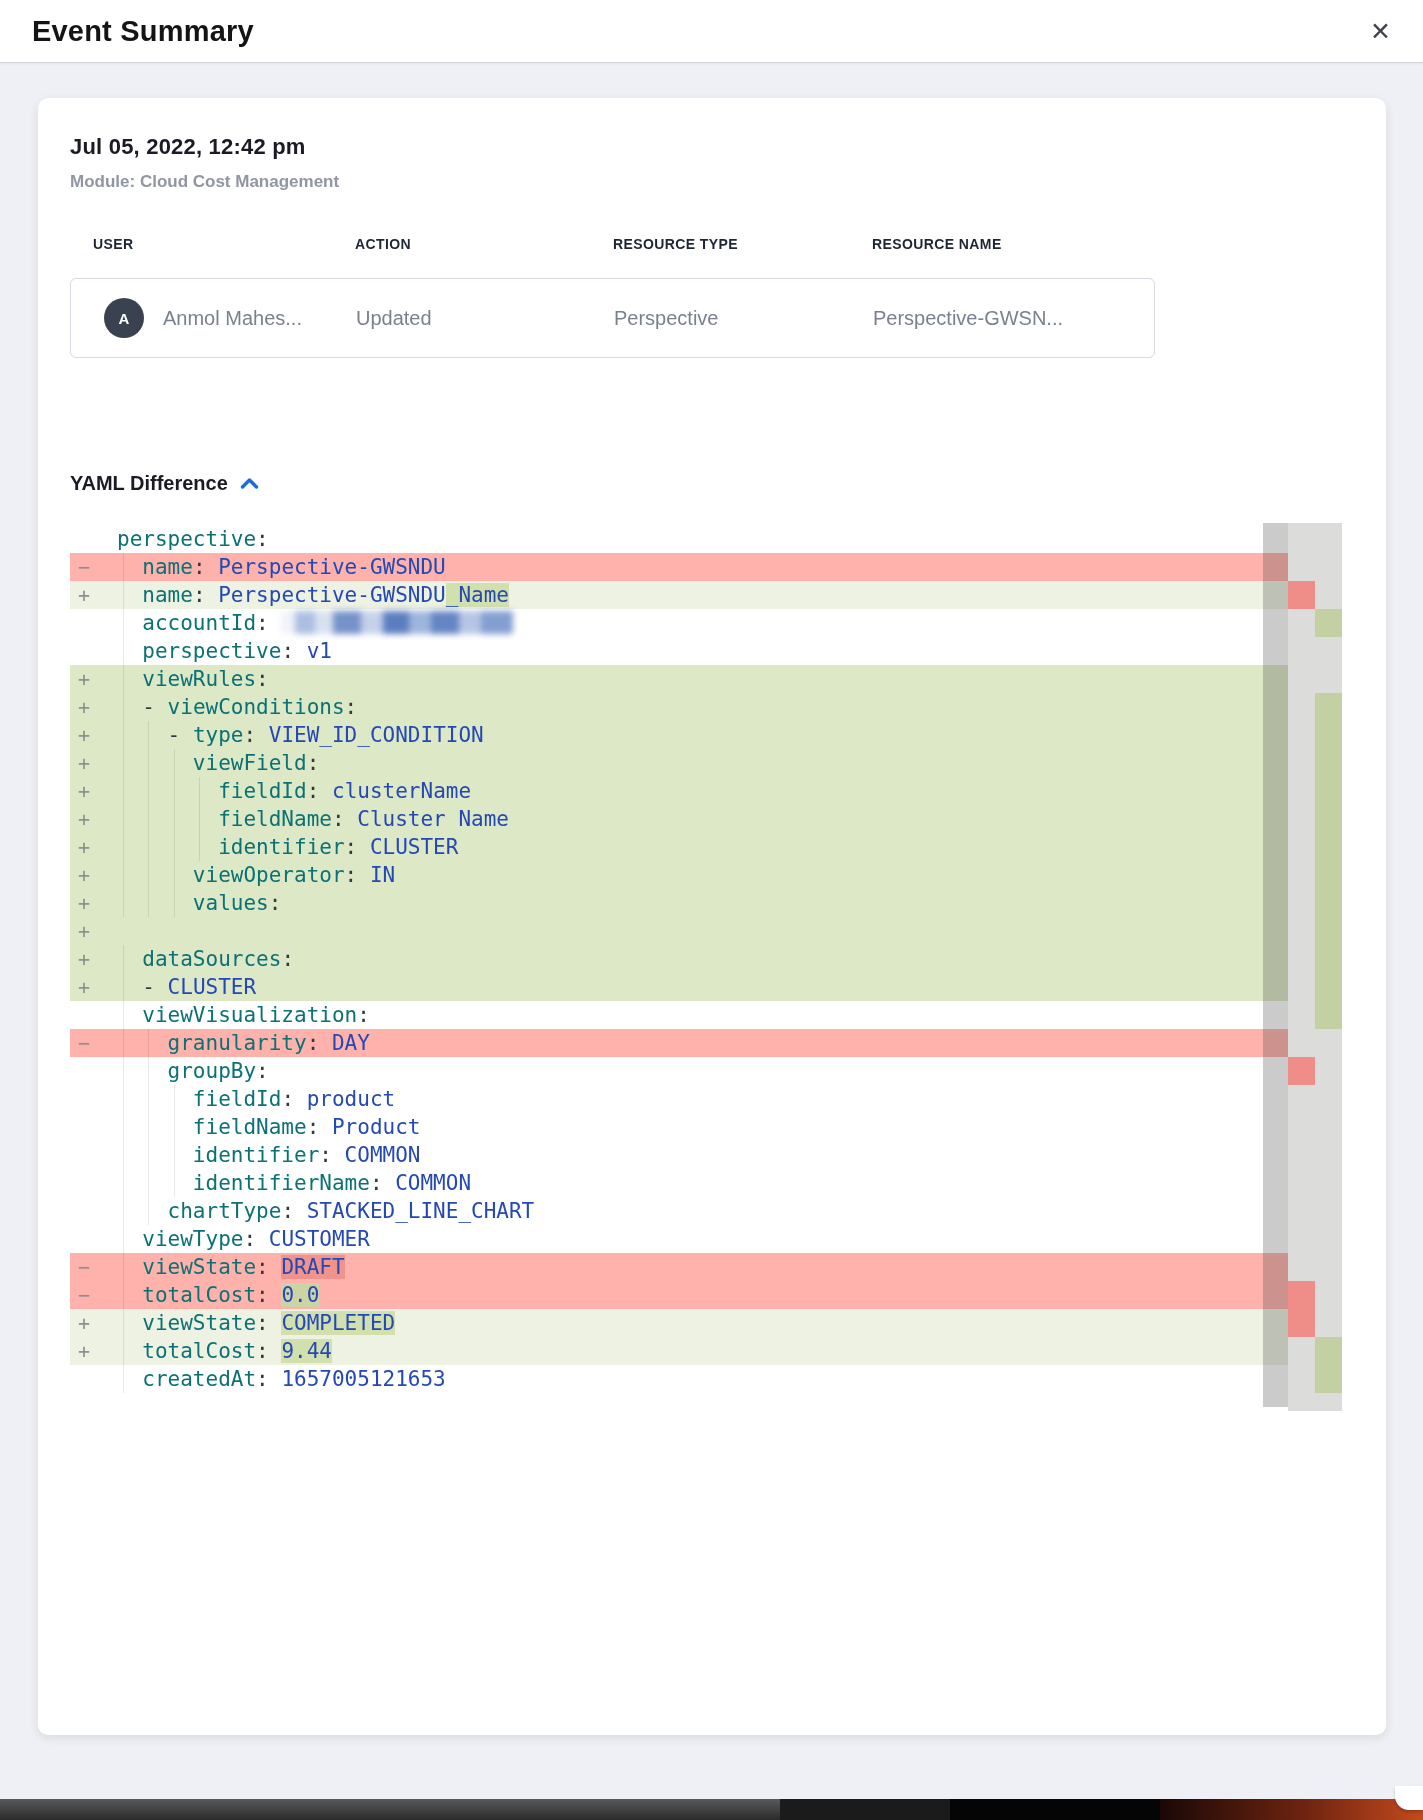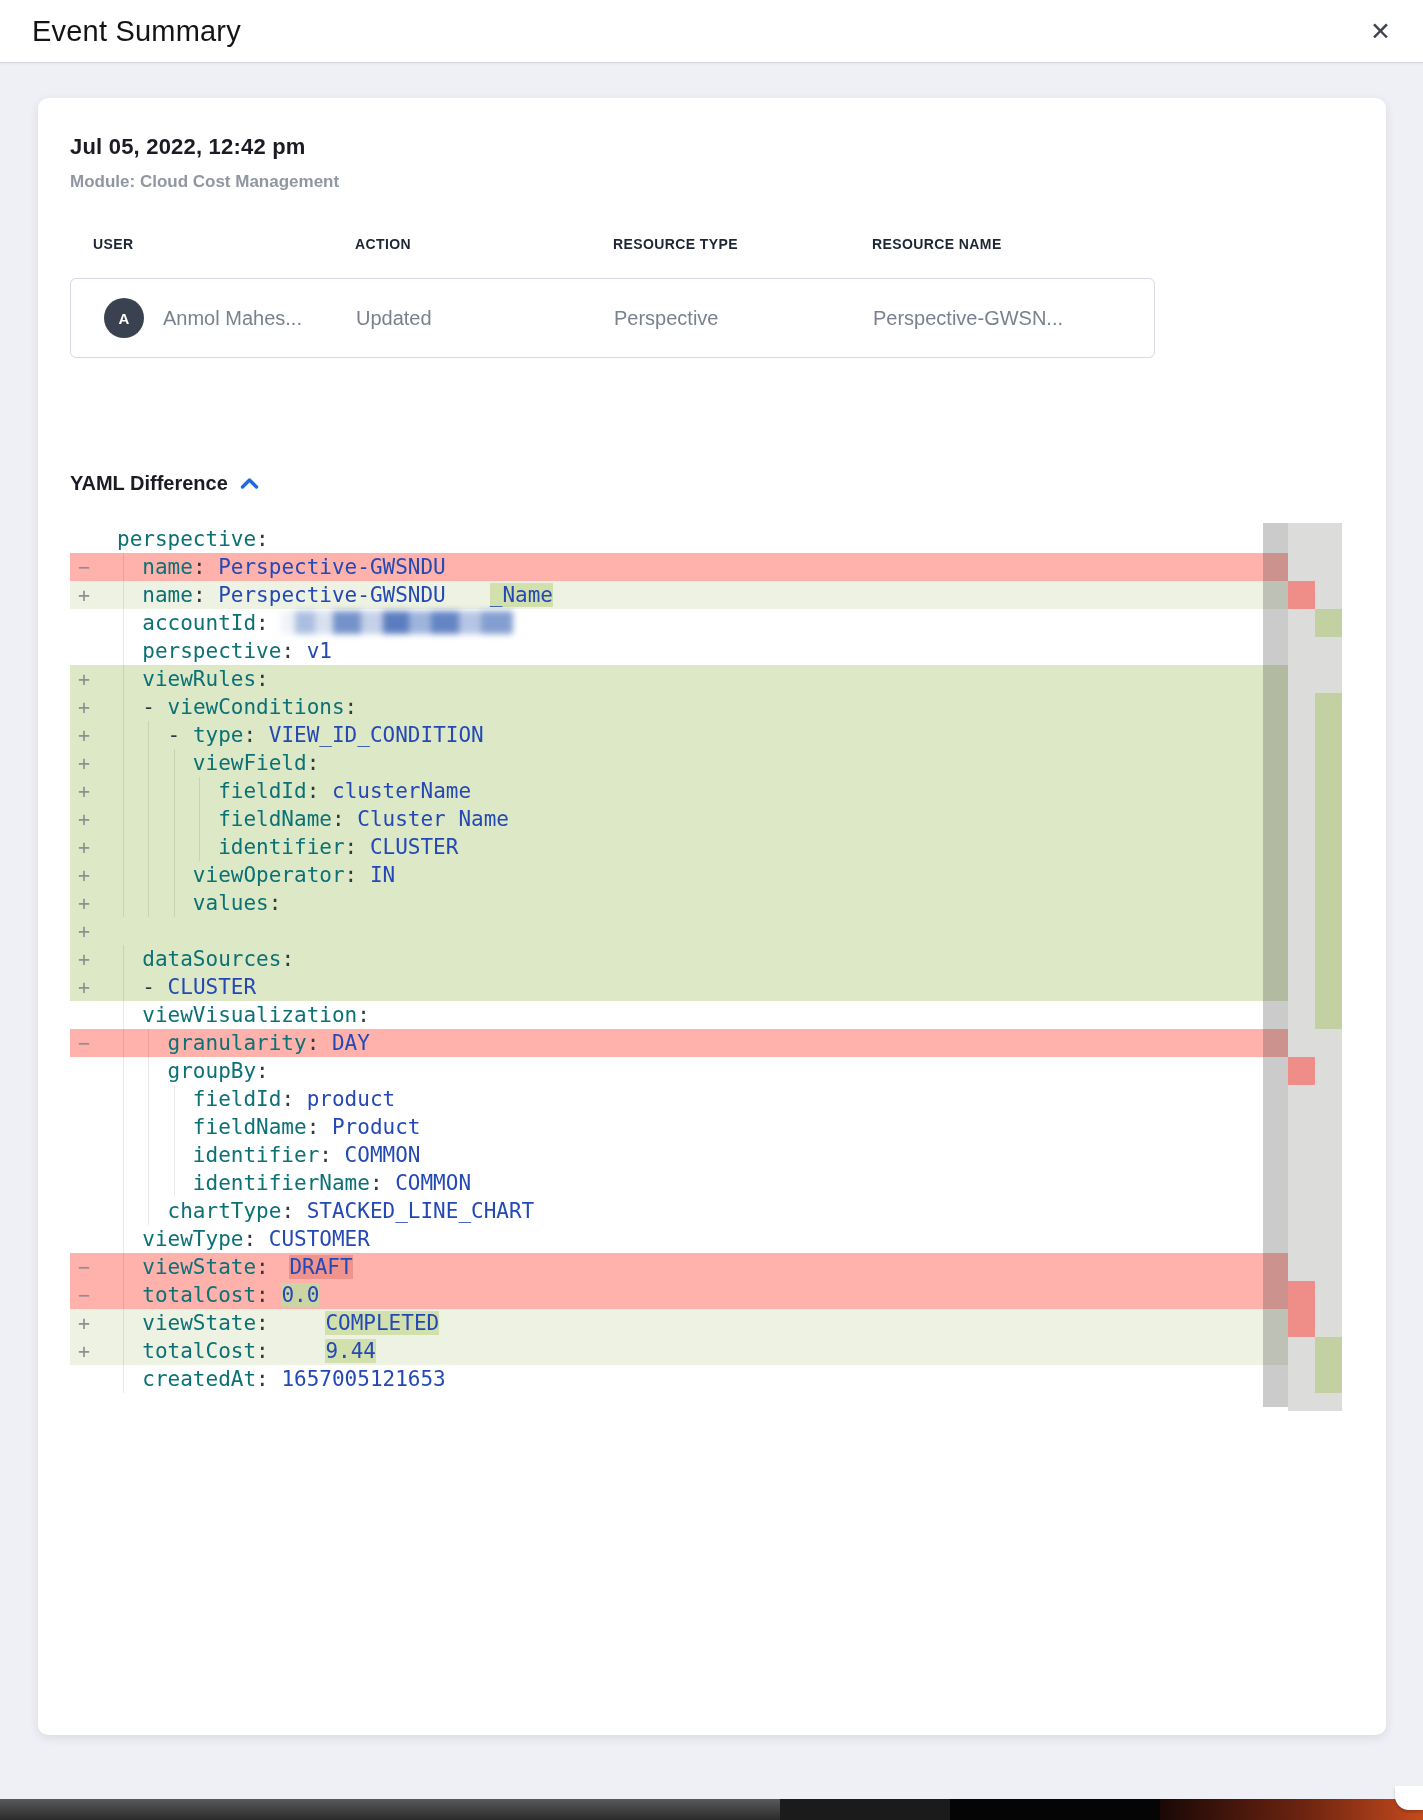--- a/index.html
+++ b/index.html
@@ -8,21 +8,21 @@
     background:#eef0f5;
     font-family:"Liberation Sans", sans-serif;
     -webkit-font-smoothing:antialiased;
   }
   
   .drawer-header{
     position:absolute;left:0;top:0;width:1423px;height:62px;background:#ffffff;
     border-bottom:1px solid #d6d7dd;box-shadow:0 1px 2px rgba(0,0,0,.04);
     display:flex;align-items:center;justify-content:space-between;z-index:5;
   }
-  .drawer-header .title{font-size:29px;font-weight:400;color:#141414;margin-left:32px;letter-spacing:.2px;}
+  .drawer-header .title{font-size:29px;font-weight:700;color:#141414;margin-left:32px;letter-spacing:.2px;}
   .close-btn{
     margin-right:24px;border:none;background:transparent;cursor:pointer;
     font-size:25px;color:#3f4250;line-height:1;padding:4px 8px;font-family:"Liberation Sans",sans-serif;
   }
   
   .card{
     position:absolute;left:38px;top:98px;width:1348px;height:1637px;background:#ffffff;
     border-radius:10px;box-shadow:0 3px 10px rgba(40,41,61,.10);
     box-sizing:border-box;padding:36px 32px;
   }
@@ -63,21 +63,21 @@
     background:#ffffff;padding-top:12px;box-sizing:border-box;text-align:center;
   }
   .line{position:relative;height:28px;line-height:28px;width:1218px;white-space:pre;
     font-family:"DejaVu Sans Mono", monospace;font-size:21px;}
   .line .code{position:absolute;left:47px;top:0;}
   .line .gutter{position:absolute;left:8px;top:0;color:var(--sign);font-size:20px;}
   .line.del{background:var(--del);}
   .line.add{background:var(--add);}
   .line.addlight{background:var(--addl);}
   .k{color:var(--key);} .v{color:var(--val);} .p{color:var(--punct);}
-  .wdel{background:var(--delw);margin-left:8px;} .wadd{background:var(--addw);margin-left:44px;} .wsage{background:var(--sage);}
+  .wdel{background:var(--delw);} .wadd{background:var(--addw);} .wsage{background:var(--sage);}
   .g{position:absolute;top:0;bottom:0;border-left:1px solid rgba(0,0,0,.09);}
   .redact{
     display:inline-block;width:232px;height:23px;vertical-align:-4px;border-radius:2px;
     background:linear-gradient(90deg,#eef1f7 0 14px,#9db3dc 14px 34px,#d3dcee 34px 52px,
       #5d80c1 52px 80px,#bcc9e6 80px 102px,#3f67b5 102px 128px,#8ea8d6 128px 150px,
       #4a70ba 150px 178px,#aabce0 178px 200px,#6f8ec9 200px 232px);
     filter:blur(3px);opacity:.85;
   }
   
   .vthumb{

